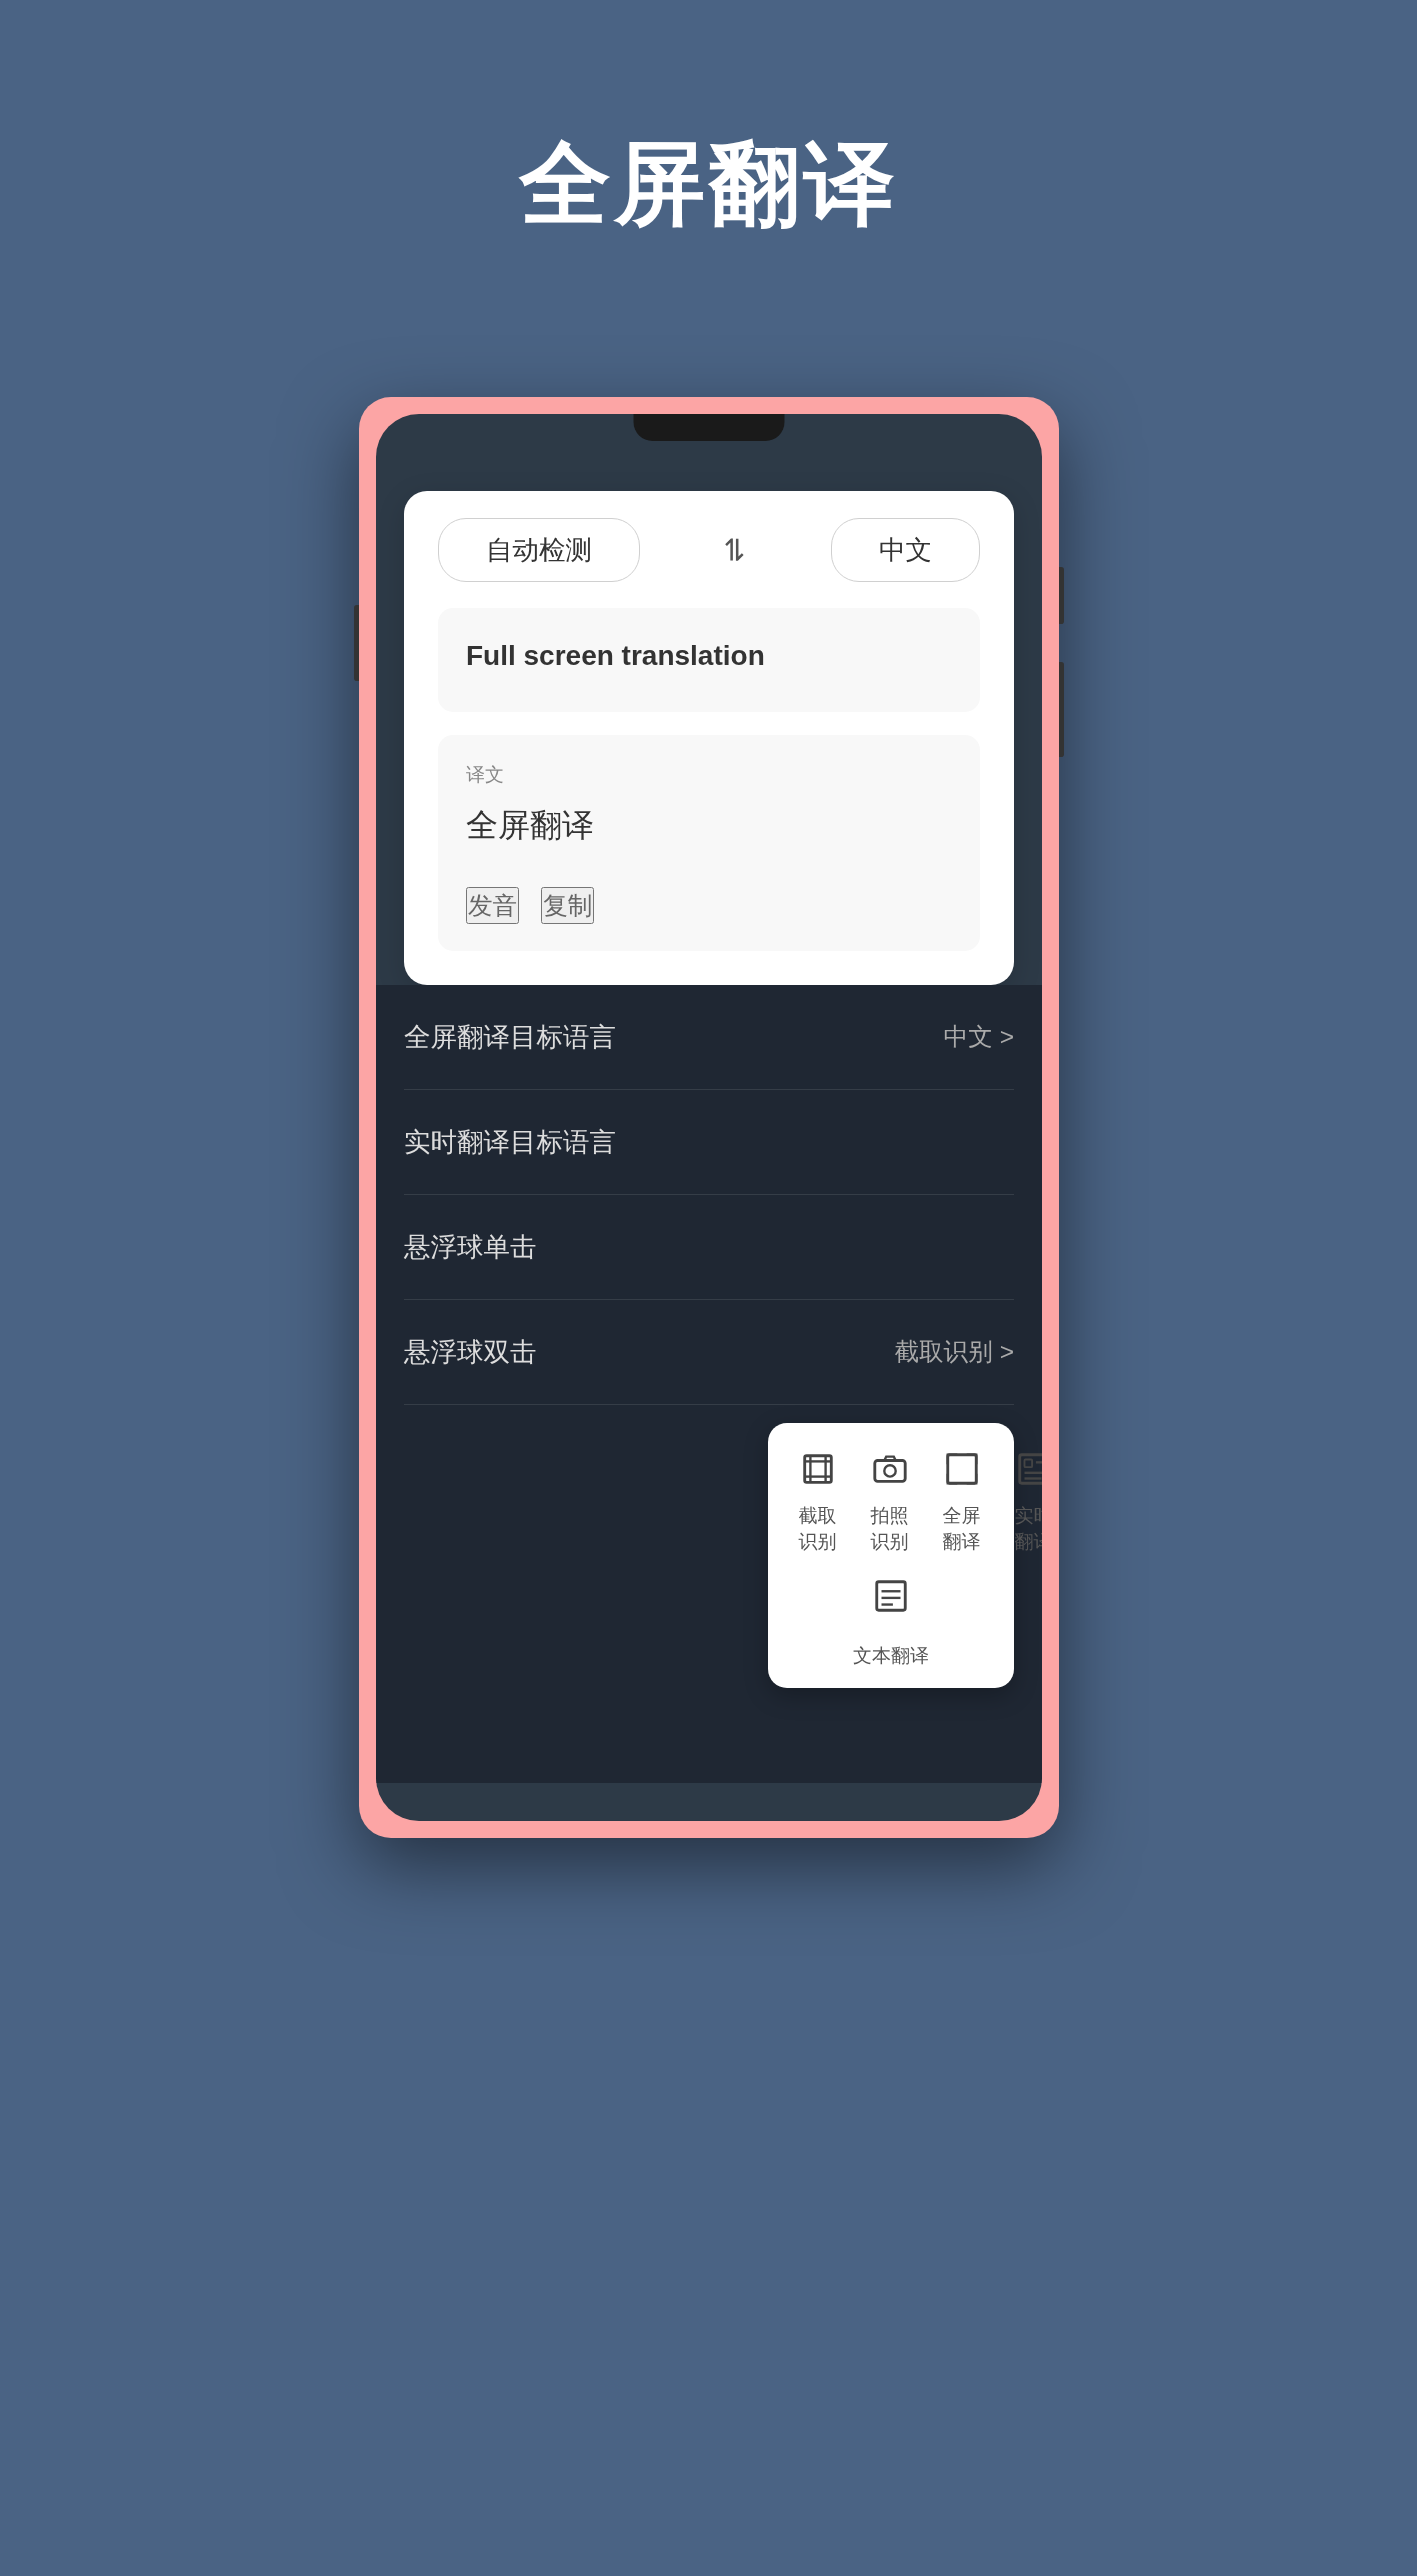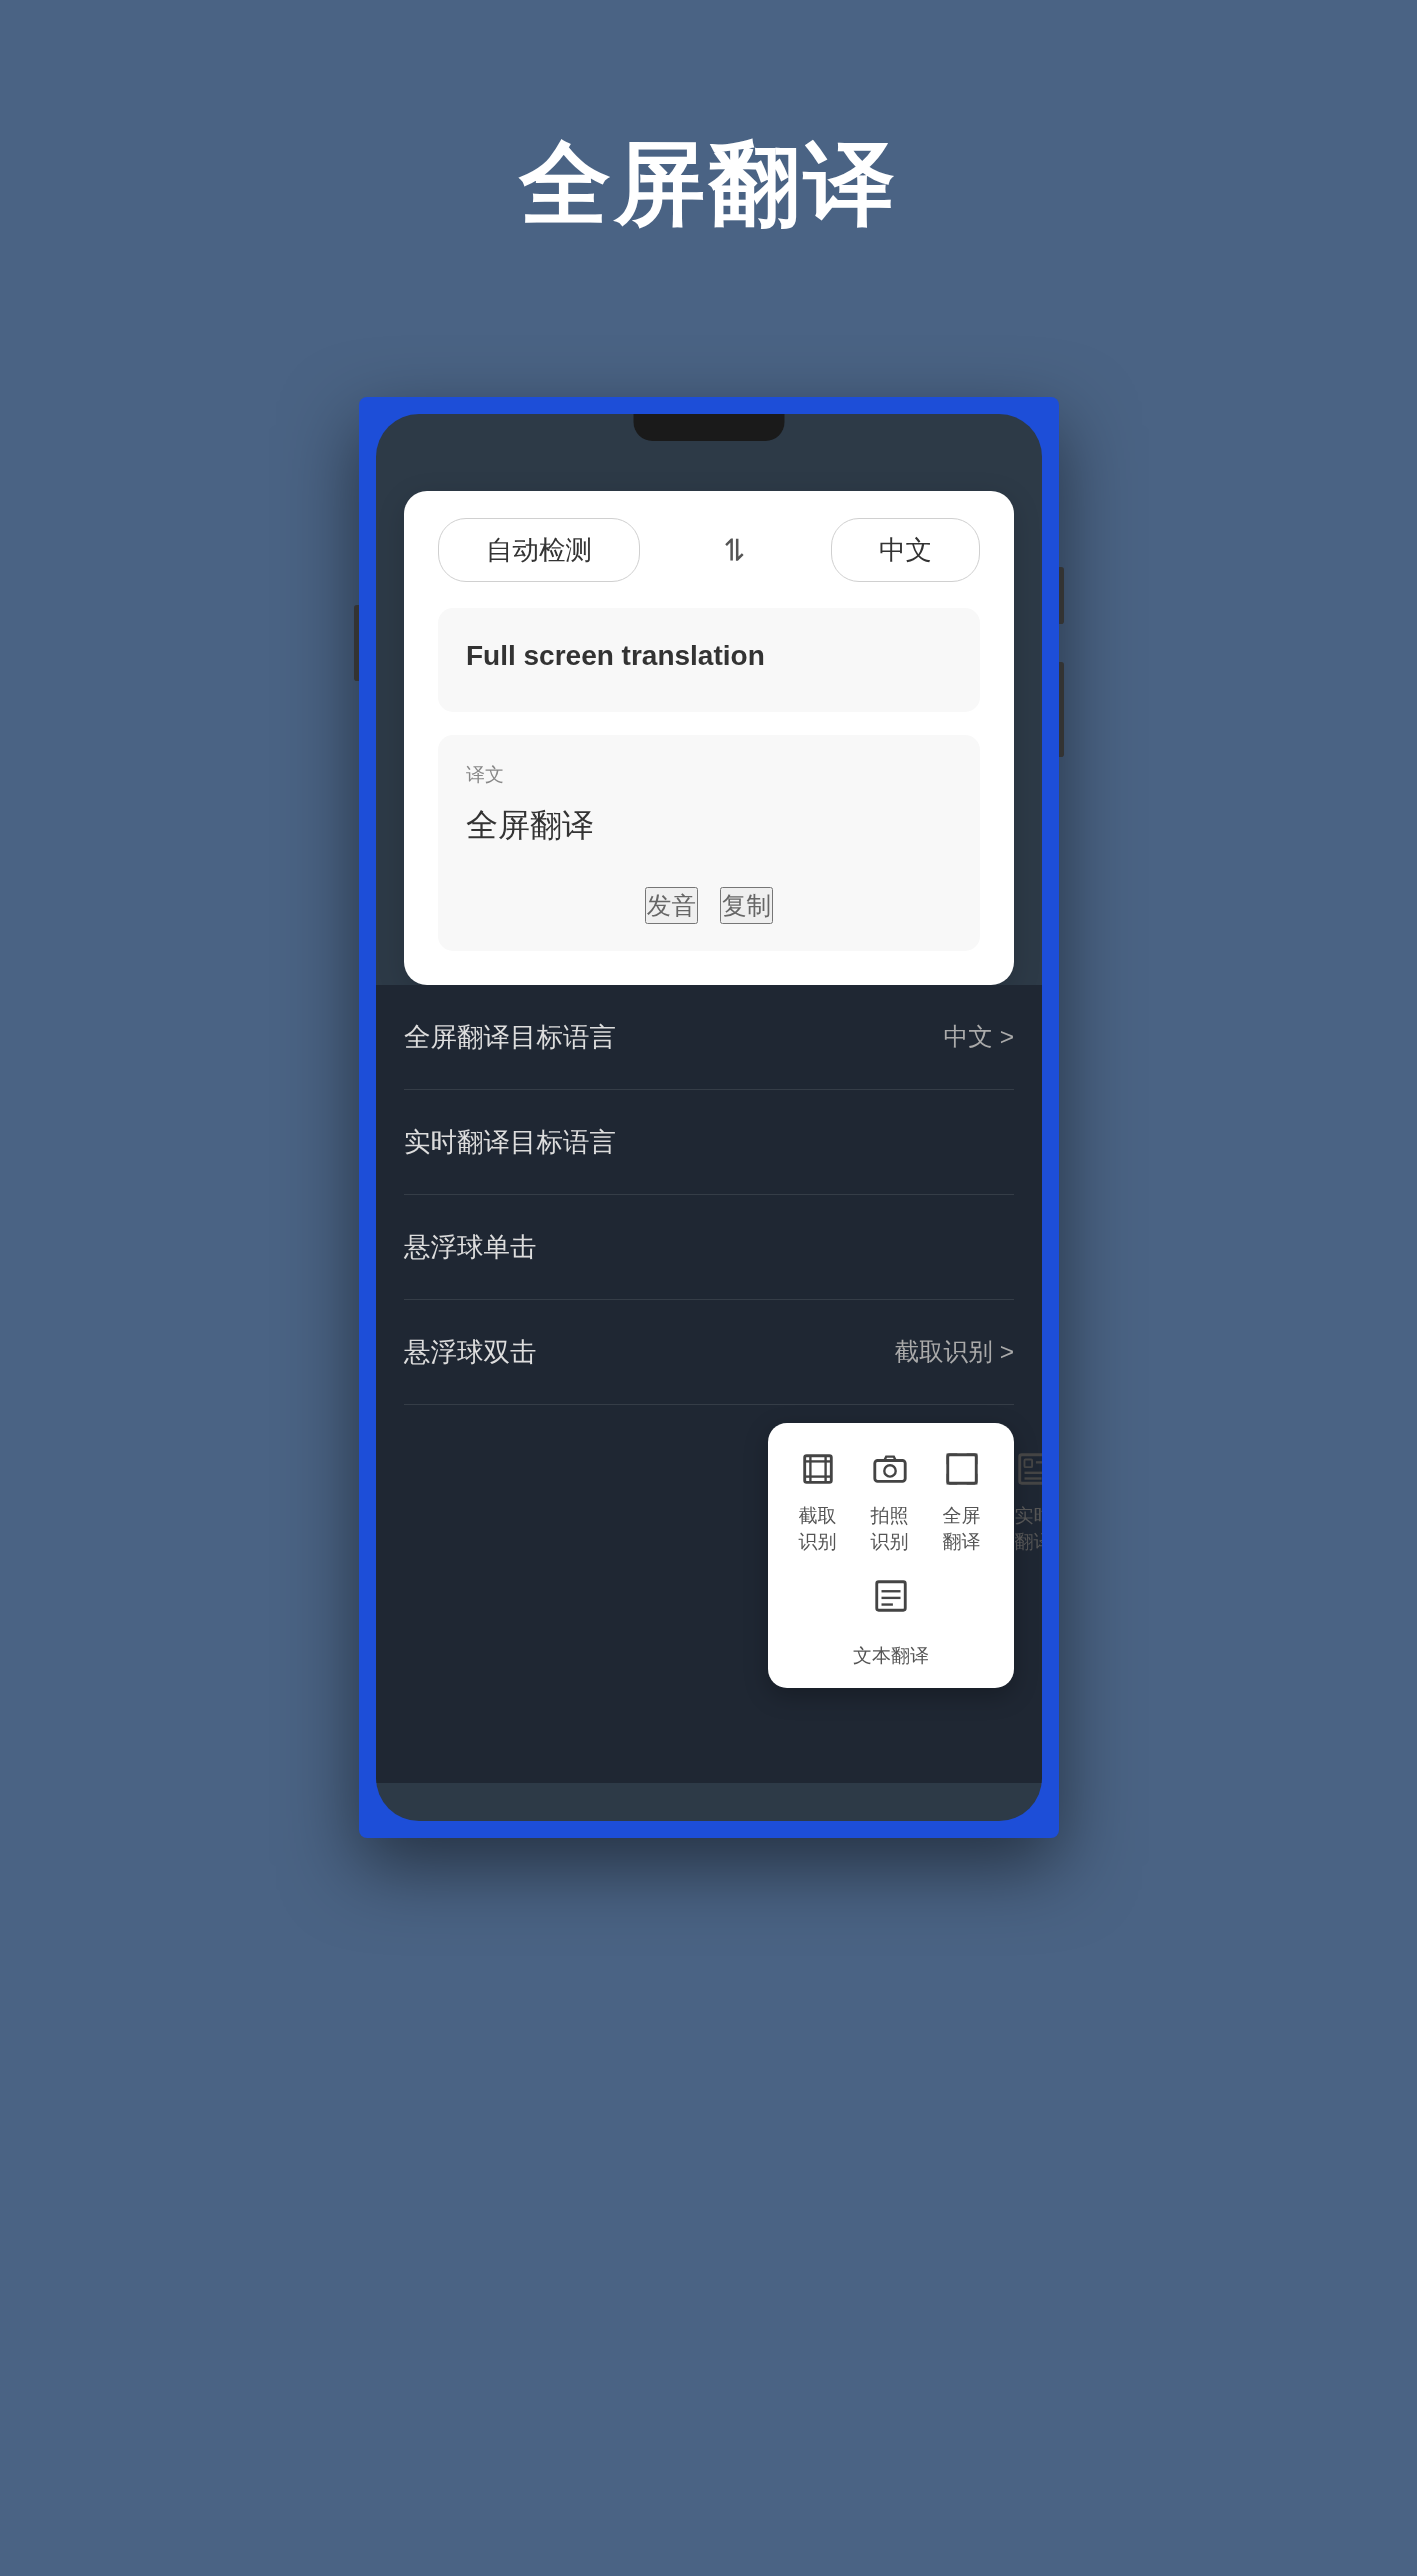--- a/index.html
+++ b/index.html
@@ -29,22 +29,22 @@
       width: 700px;
       min-height: 1607px;
       display: flex;
       flex-direction: column;
       align-items: center;
     }
 
     .phone-frame {
       position: relative;
       width: 700px;
-      background: #1d4ed8;
-      border-radius: 8px;
+      background: #fca5a5;
+      border-radius: 32px;
       padding: 17px;
       box-shadow: 0 28px 76px rgba(0,0,0,0.5);
     }
 
     .phone-screen {
       background: #2d3a47;
       border-radius: 43px;
       overflow: hidden;
       position: relative;
     }
@@ -160,21 +160,21 @@
 
     .result-text {
       font-size: 32px;
       color: #333;
       line-height: 1.5;
       margin-bottom: 38px;
     }
 
     .result-actions {
       display: flex;
-      justify-content: center;
+      justify-content: flex-start;
       gap: 22px;
     }
 
     .result-action-btn {
       font-size: 24.6px;
       color: #666;
       cursor: pointer;
     }
 
     .settings-item {

